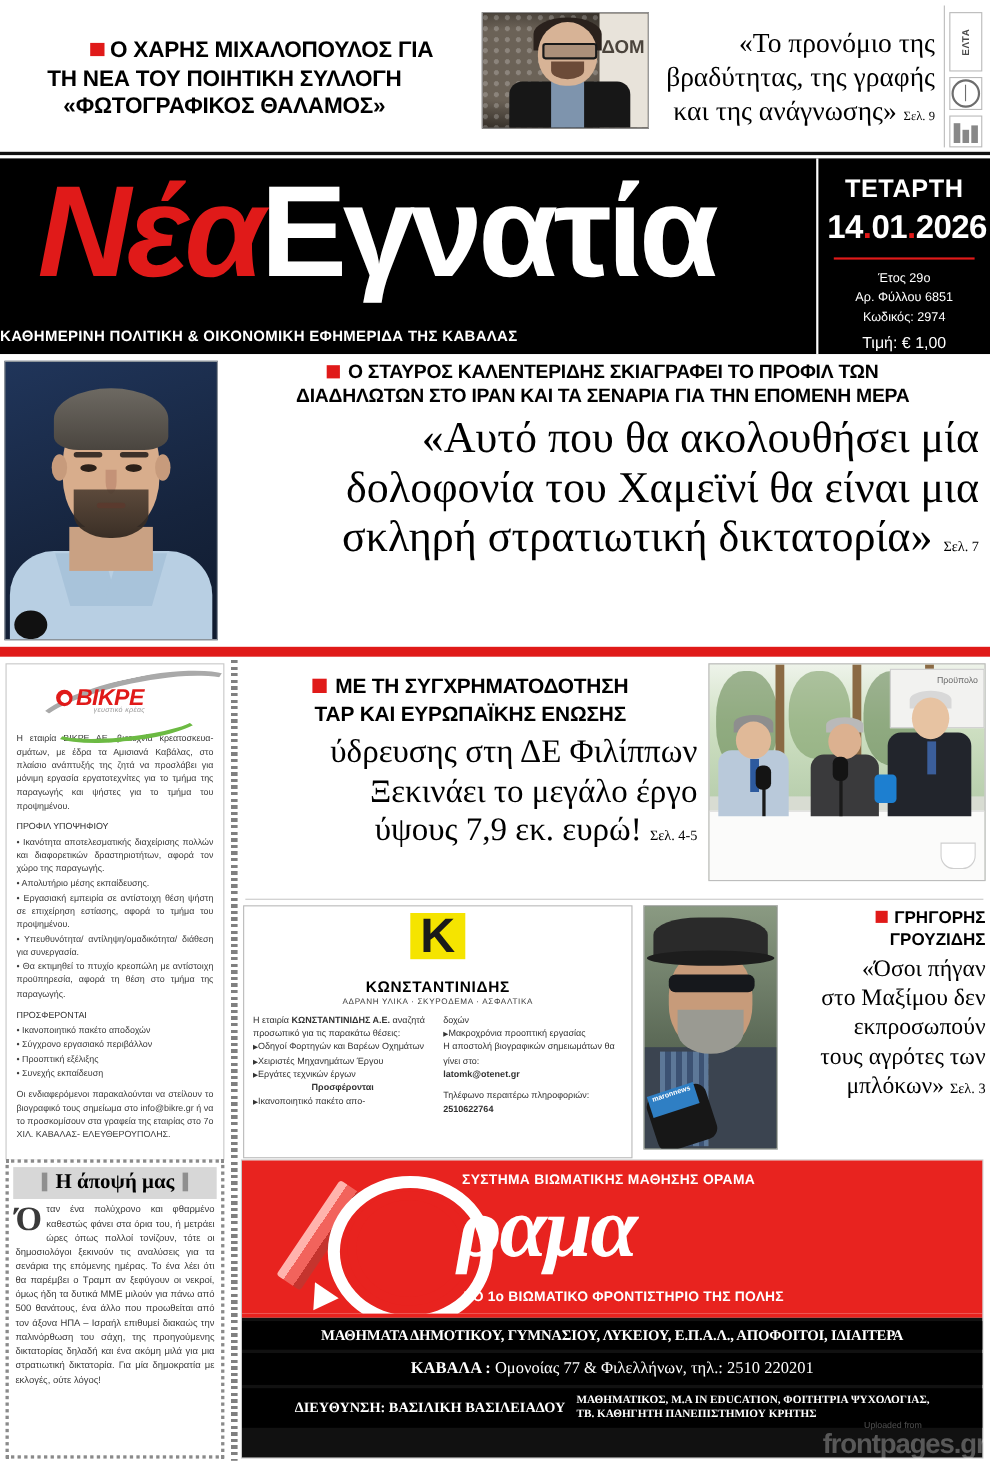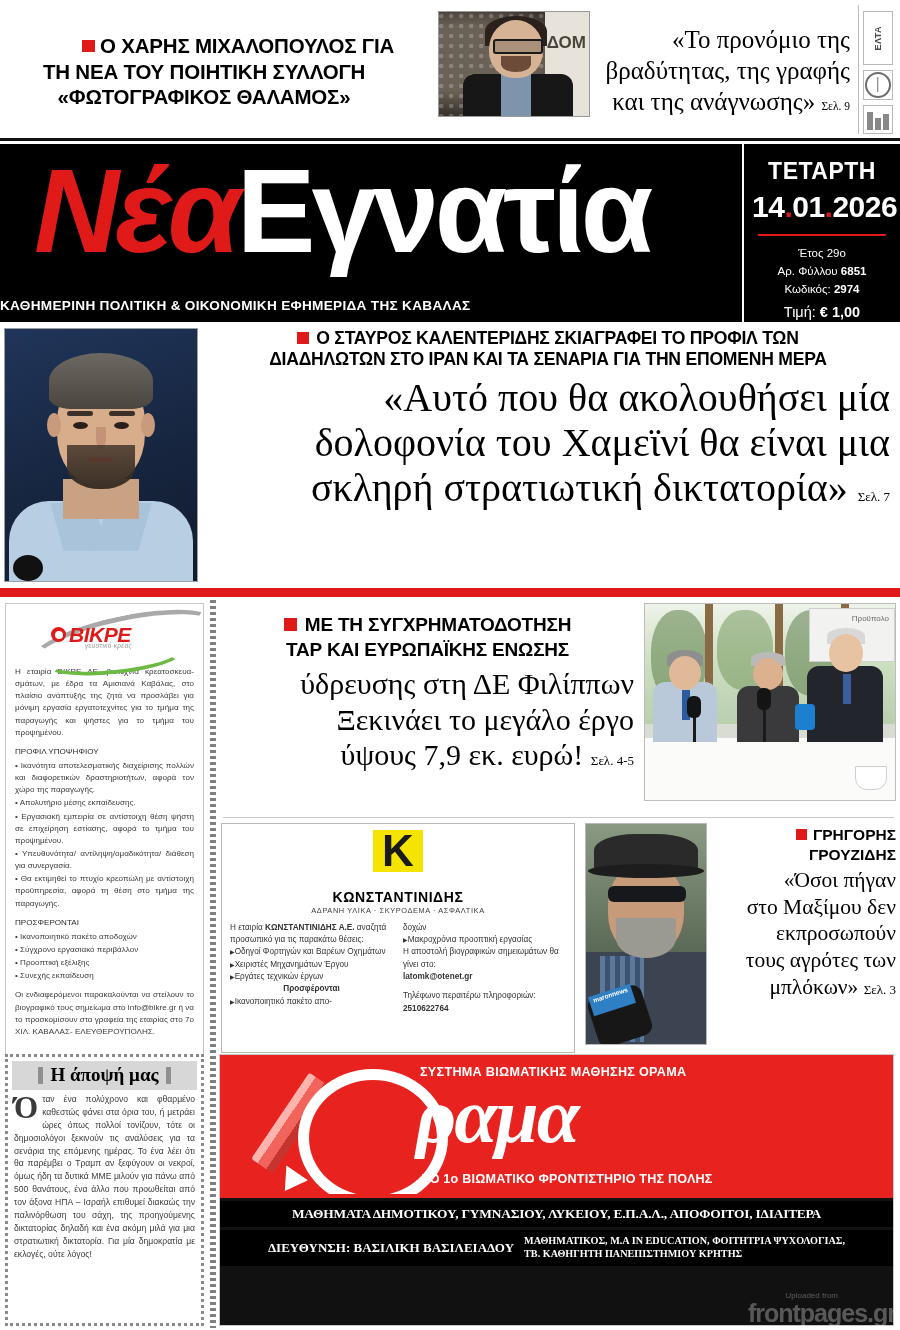--- a/index.html
+++ b/index.html
@@ -62,21 +62,21 @@
   .mh-title .eg{color:#fff;}
   .mh-sub{position:absolute;left:0;right:22px;bottom:9px;text-align:left;color:#fff;
           font-size:13.6px;font-weight:bold;letter-spacing:.3px;}
   .mh-right{width:158px;box-sizing:border-box;border-left:2px solid #fff;color:#fff;
             padding:14px 8px 8px 8px;text-align:center;}
   .mh-day{font-size:23px;font-weight:bold;letter-spacing:.5px;}
   .mh-date{font-size:30px;font-weight:bold;margin-top:5px;letter-spacing:-.5px;}
   .mh-date .dot{color:#e01a19;}
   .mh-rule{height:2px;background:#e01a19;margin:10px 6px 9px 6px;}
   .mh-meta{font-size:11.5px;line-height:1.55;}
-  .mh-meta b{font-weight:bold;}
+  .mh-meta b{font-weight:normal;}
   .mh-price{font-size:14.5px;margin-top:3px;}
 
   
   .lead{position:absolute;left:0;top:322px;width:900px;height:266px;background:#fff;display:flex;}
   .lead-photo{width:192px;height:252px;margin:6px 0 0 4px;border:1px solid #9aa0a6;overflow:hidden;position:relative;
               background:#1b2a44;}
   .lp .bg{position:absolute;inset:0;background:linear-gradient(160deg,#20355a 0%,#16243d 60%,#101b2e 100%);}
   .lp .neck{position:absolute;left:58px;top:150px;width:76px;height:40px;background:#c9a183;}
   .lp .shirt{position:absolute;left:4px;top:172px;width:184px;height:80px;background:#b8cfe3;border-radius:40px 40px 0 0;}
   .lp .collarL{position:absolute;left:52px;top:174px;width:44px;height:48px;background:#a8c3da;transform:skewX(16deg);}
@@ -522,20 +522,24 @@
           <div class="or-tip"></div>
           <div class="or-ring"></div>
           <div class="or-ring2"></div>
           <div class="or-sys">ΣΥΣΤΗΜΑ ΒΙΩΜΑΤΙΚΗΣ ΜΑΘΗΣΗΣ ΟΡΑΜΑ</div>
           <div class="or-word">ραμα</div>
           <div class="or-sub">ΤΟ 1ο ΒΙΩΜΑΤΙΚΟ ΦΡΟΝΤΙΣΤΗΡΙΟ ΤΗΣ ΠΟΛΗΣ</div>
         </div>
         <div class="or-redline"></div>
         <div class="or-rows">
           <div class="or-row or-r1">ΜΑΘΗΜΑΤΑ ΔΗΜΟΤΙΚΟΥ, ΓΥΜΝΑΣΙΟΥ, ΛΥΚΕΙΟΥ, Ε.Π.Α.Λ., ΑΠΟΦΟΙΤΟΙ, ΙΔΙΑΙΤΕΡΑ</div>
+          <div class="or-row or-r3">
+            <b>ΚΑΒΑΛΑ :</b>
+            <span>Ομονοίας 77 &amp; Φιλελλήνων, τηλ.: 2510 220201</span>
+          </div>
           <div class="or-row or-r4">
             <span class="a">ΔΙΕΥΘΥΝΣΗ: ΒΑΣΙΛΙΚΗ ΒΑΣΙΛΕΙΑΔΟΥ</span>
             <span class="b">
               <span style="display:block">ΜΑΘΗΜΑΤΙΚΟΣ, M.A IN EDUCATION, ΦΟΙΤΗΤΡΙΑ ΨΥΧΟΛΟΓΙΑΣ,</span>
               <span style="display:block">ΤΒ. ΚΑΘΗΓΗΤΗ ΠΑΝΕΠΙΣΤΗΜΙΟΥ ΚΡΗΤΗΣ</span>
             </span>
           </div>
         </div>
         <div class="wm-small">Uploaded from</div>
         <div class="watermark">frontpages.gr</div>

